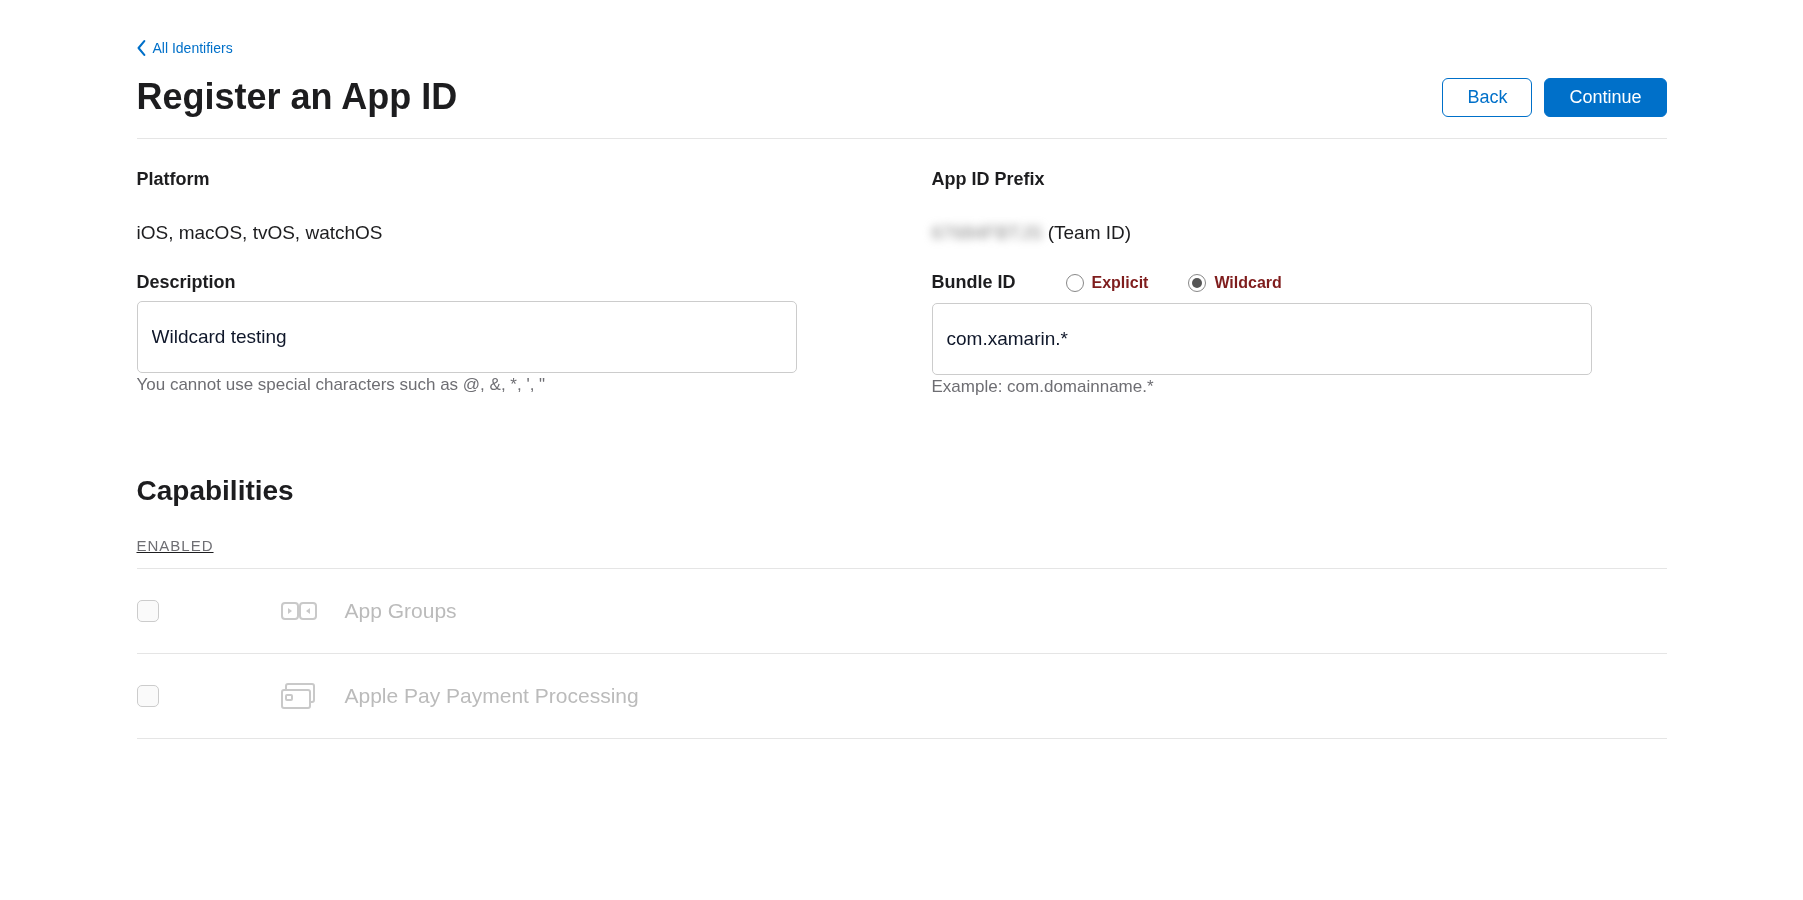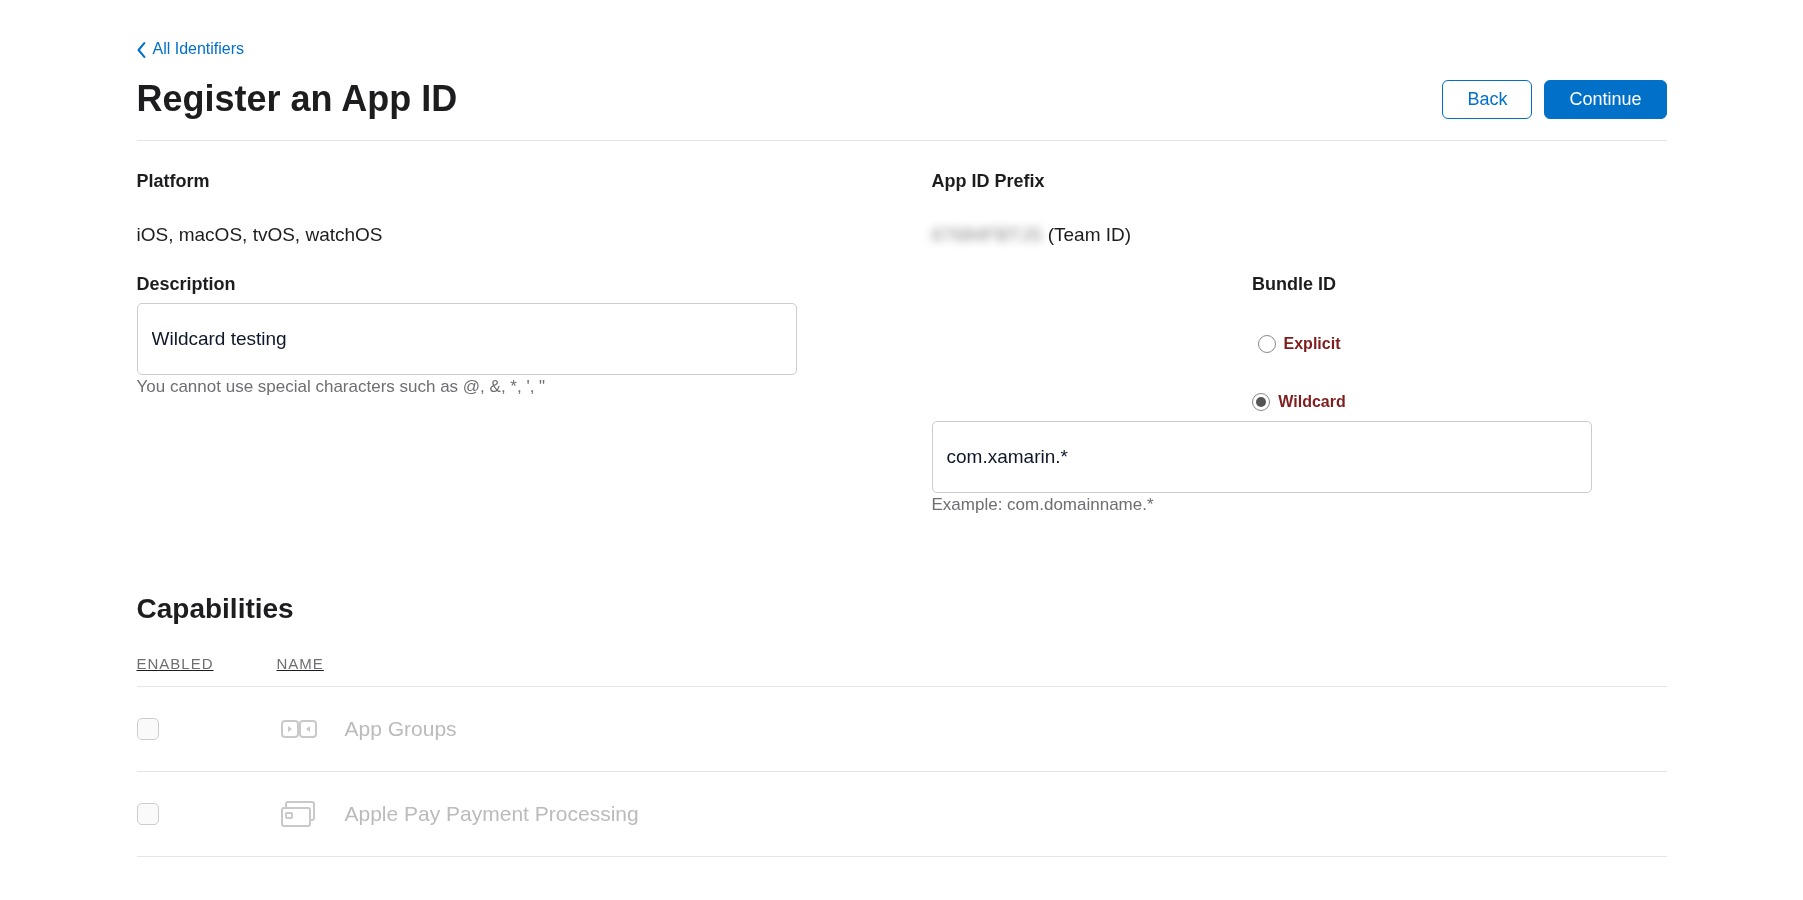--- a/index.html
+++ b/index.html
@@ -12,23 +12,23 @@
       background: #fff;
       color: #1d1d1f;
       padding: 40px;
     }
     .container {
       max-width: 1530px;
       margin: 0 auto;
     }
     .breadcrumb {
       display: inline-flex;
-      align-items: flex-end;
+      align-items: flex-start;
       color: #0070c9;
-      font-size: 16px;
+      font-size: 14px;
       cursor: pointer;
       margin-bottom: 20px;
     }
     .breadcrumb svg {
       width: 10px;
       height: 16px;
       margin-right: 6px;
     }
     .header-row {
       display: flex;
@@ -104,21 +104,20 @@
     .help-text {
       font-size: 17px;
       color: #6e6e73;
       margin-top: 2px;
     }
     .radio-row {
       display: flex;
       align-items: center;
       gap: 40px;
       margin-bottom: 10px;
-      flex-direction: column;
     }
     .radio-row .field-label {
       margin-bottom: 0;
       margin-right: 10px;
     }
     .radio-option {
       display: inline-flex;
       align-items: center;
       gap: 8px;
       cursor: pointer;
@@ -257,21 +256,20 @@
         <div class="help-text">Example: com.domainname.*</div>
       </div>
     </div>
   </div>
 
   <h2 class="section-title">Capabilities</h2>
 
   <div class="cap-table">
     <div class="cap-header">
       <span>ENABLED</span>
-      <span>NAME</span>
     </div>
 
 
     <div class="cap-row">
       <div>
         <div class="cap-checkbox"></div>
       </div>
       <div class="cap-name-cell">
         <div class="cap-icon">
           <svg viewBox="0 0 44 44" fill="none" stroke="#c9c9c9" stroke-width="2" stroke-linecap="round" stroke-linejoin="round">

